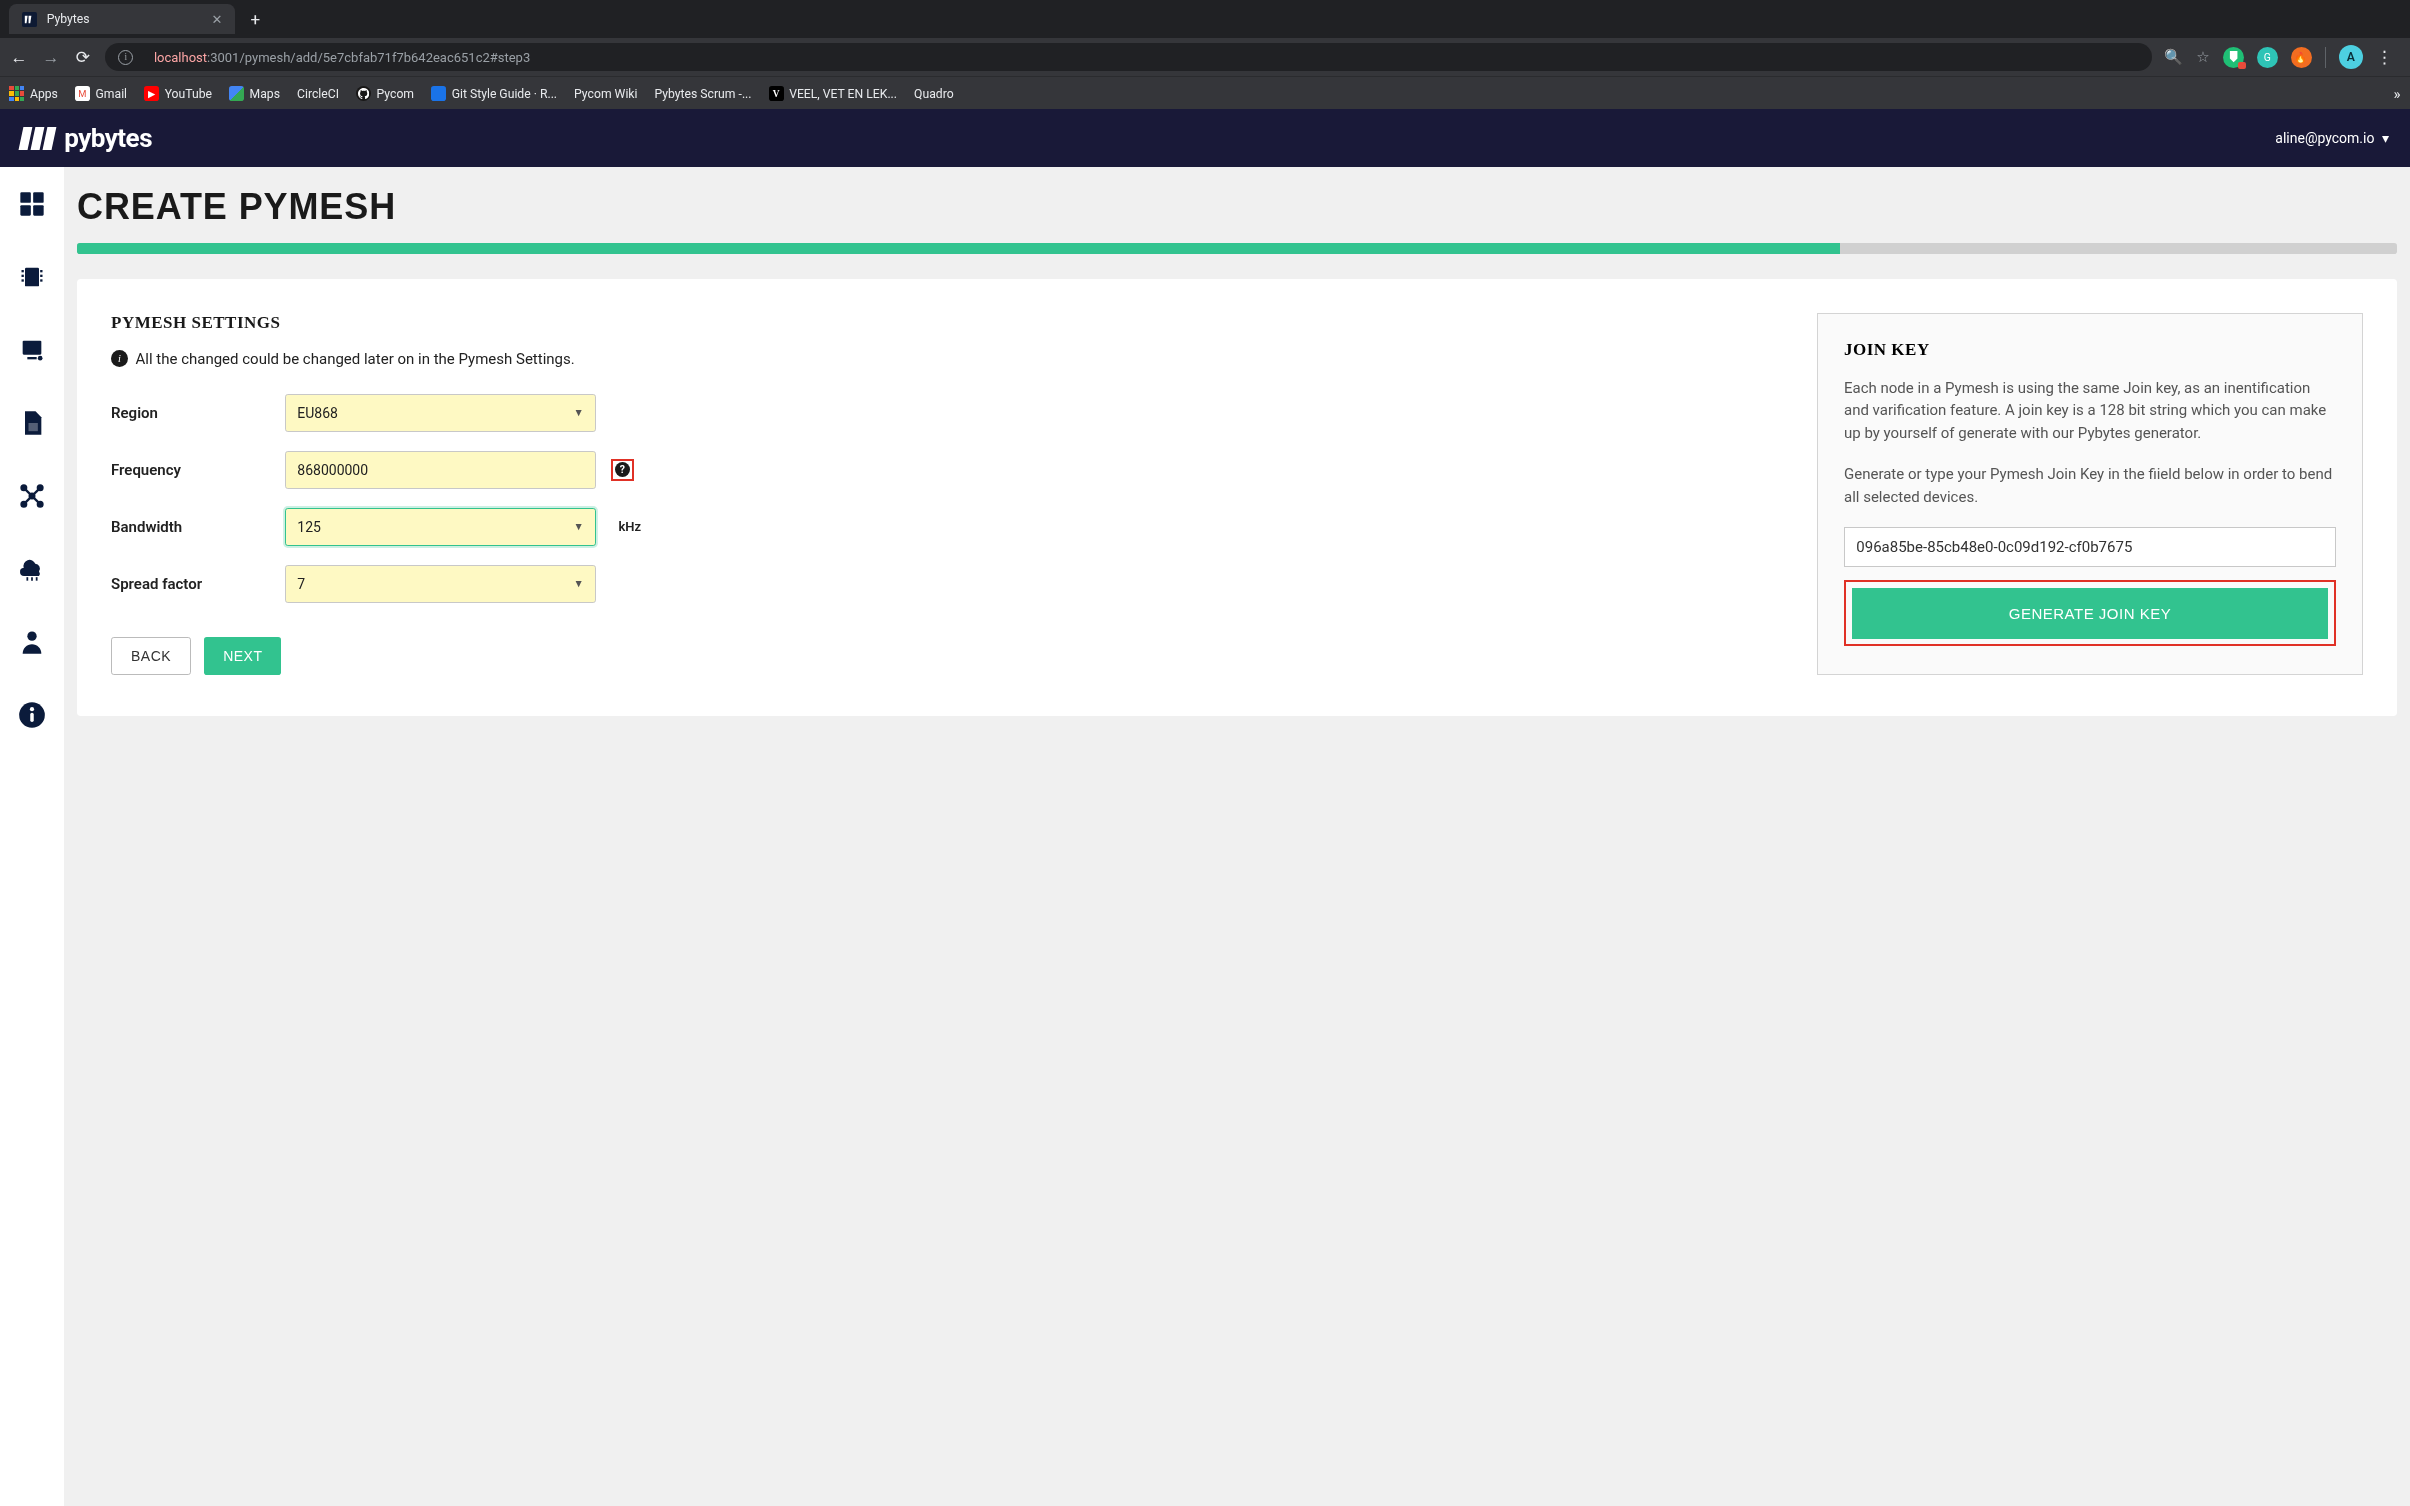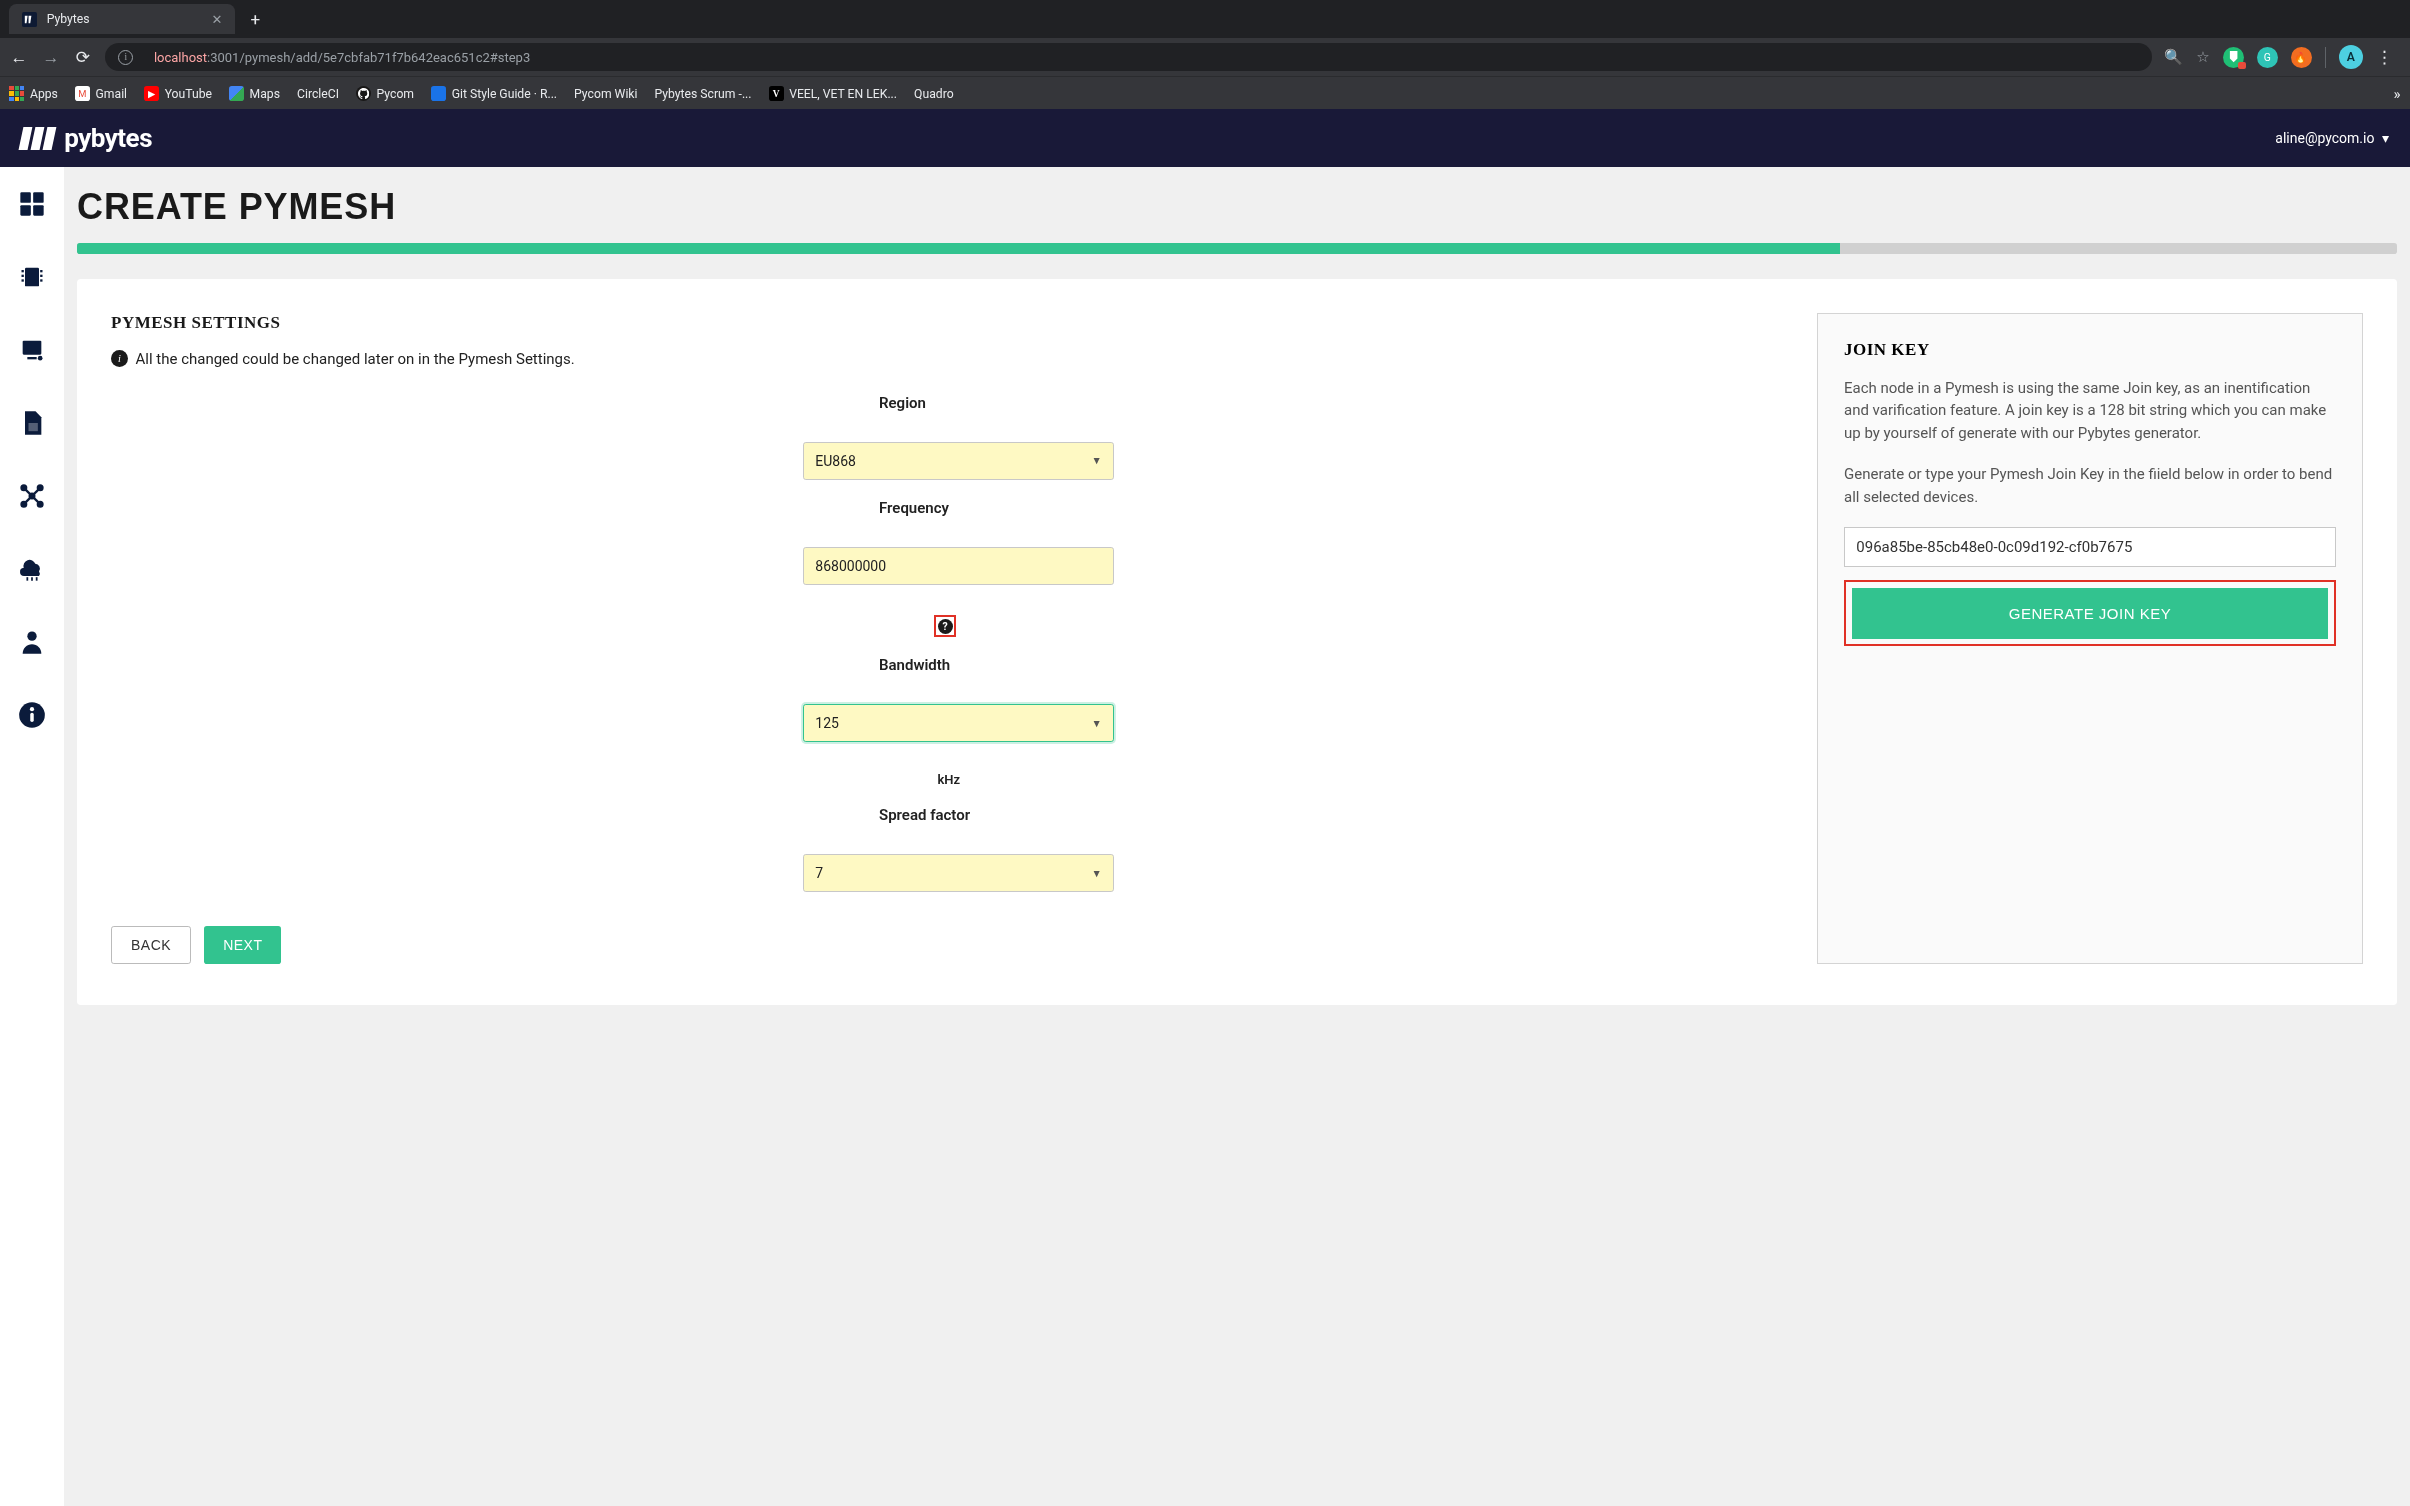--- a/index.html
+++ b/index.html
@@ -65,21 +65,21 @@
   .page-title { font-family: Impact, "Arial Black", sans-serif; font-size: 36px; letter-spacing: 0.9px; color: #1a1a1a; margin-bottom: 15px; }
   .progress { height: 11.3px; background: #d0d0d0; border-radius: 2.8px; overflow: hidden; margin-bottom: 24.5px; }
   .progress-fill { height: 100%; background: #32c38f; width: 76%; }
 
   .card { background: #fff; border-radius: 3.8px; padding: 34px 34px 41px; display: flex; gap: 38px; }
   .left { flex: 1; }
   .section-title { font-family: Liberation Serif, serif; font-size: 17px; letter-spacing: 0.5px; color: #1a1a1a; margin-bottom: 17px; }
   .info-note { display: flex; align-items: center; gap: 7.5px; font-size: 15px; color: #222; margin-bottom: 26px; }
   .info-i { width: 17px; height: 17px; border-radius: 50%; background: #1a1a1a; color: #fff; display: inline-flex; align-items: center; justify-content: center; font-size: 10.4px; font-style: italic; font-family: Georgia, serif; }
 
-  .form-row { display: flex; align-items: center; margin-bottom: 19px; gap: 30px; flex-direction: column; }
+  .form-row { display: flex; align-items: center; margin-bottom: 19px; gap: 15px; }
   .form-label { width: 132px; font-size: 15px; font-weight: 600; color: #222; }
   .select, .text-input {
     width: 311px; height: 38px; border: 0.9px solid #c8c8c8; border-radius: 2.8px;
     padding: 0 11.3px; font-size: 14px; background: #fef9c3; color: #222;
     display: flex; align-items: center; justify-content: space-between; margin-left: 27px;
   }
   .select.focused { border: 1.4px solid #32c38f; box-shadow: 0 0 0 1.9px rgba(50,195,143,0.25); }
   .caret { font-size: 10.4px; color: #555; }
   .help-badge { width: 22.6px; height: 22.6px; border: 2.4px solid #e03126; display: inline-flex; align-items: center; justify-content: center; }
   .help-q { width: 15px; height: 15px; border-radius: 50%; background: #1a1a1a; color: #fff; font-size: 10.4px; font-weight: 700; display: inline-flex; align-items: center; justify-content: center; }

